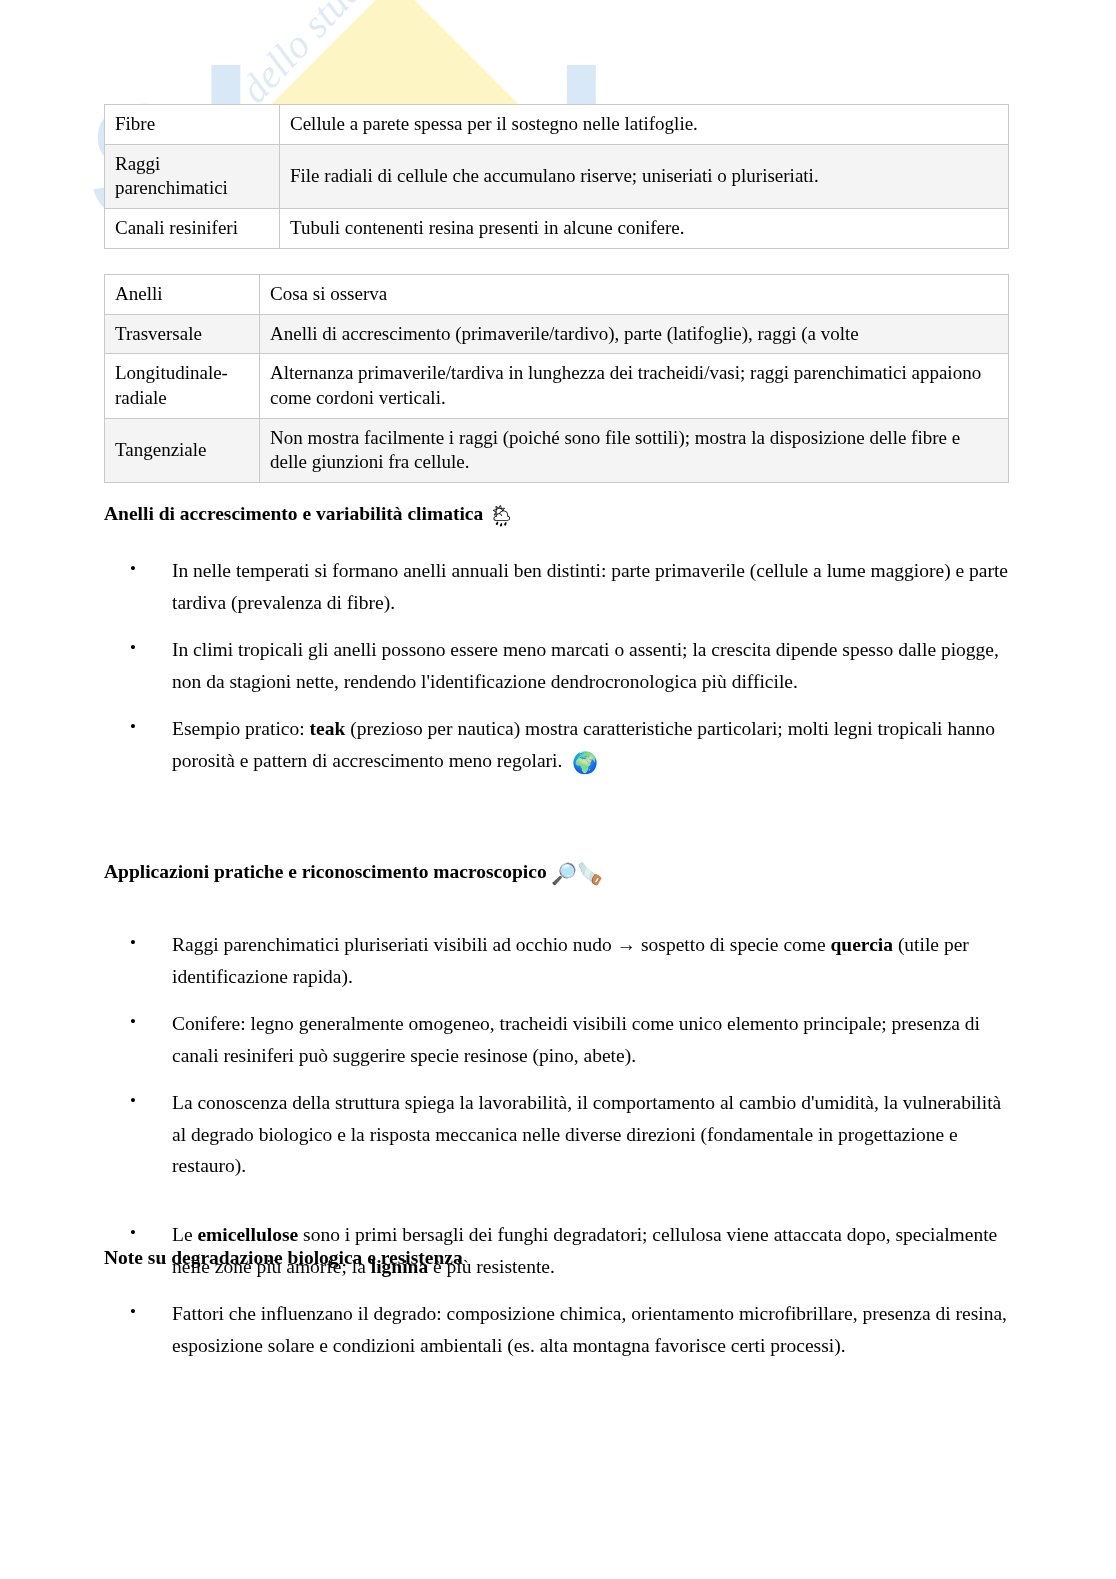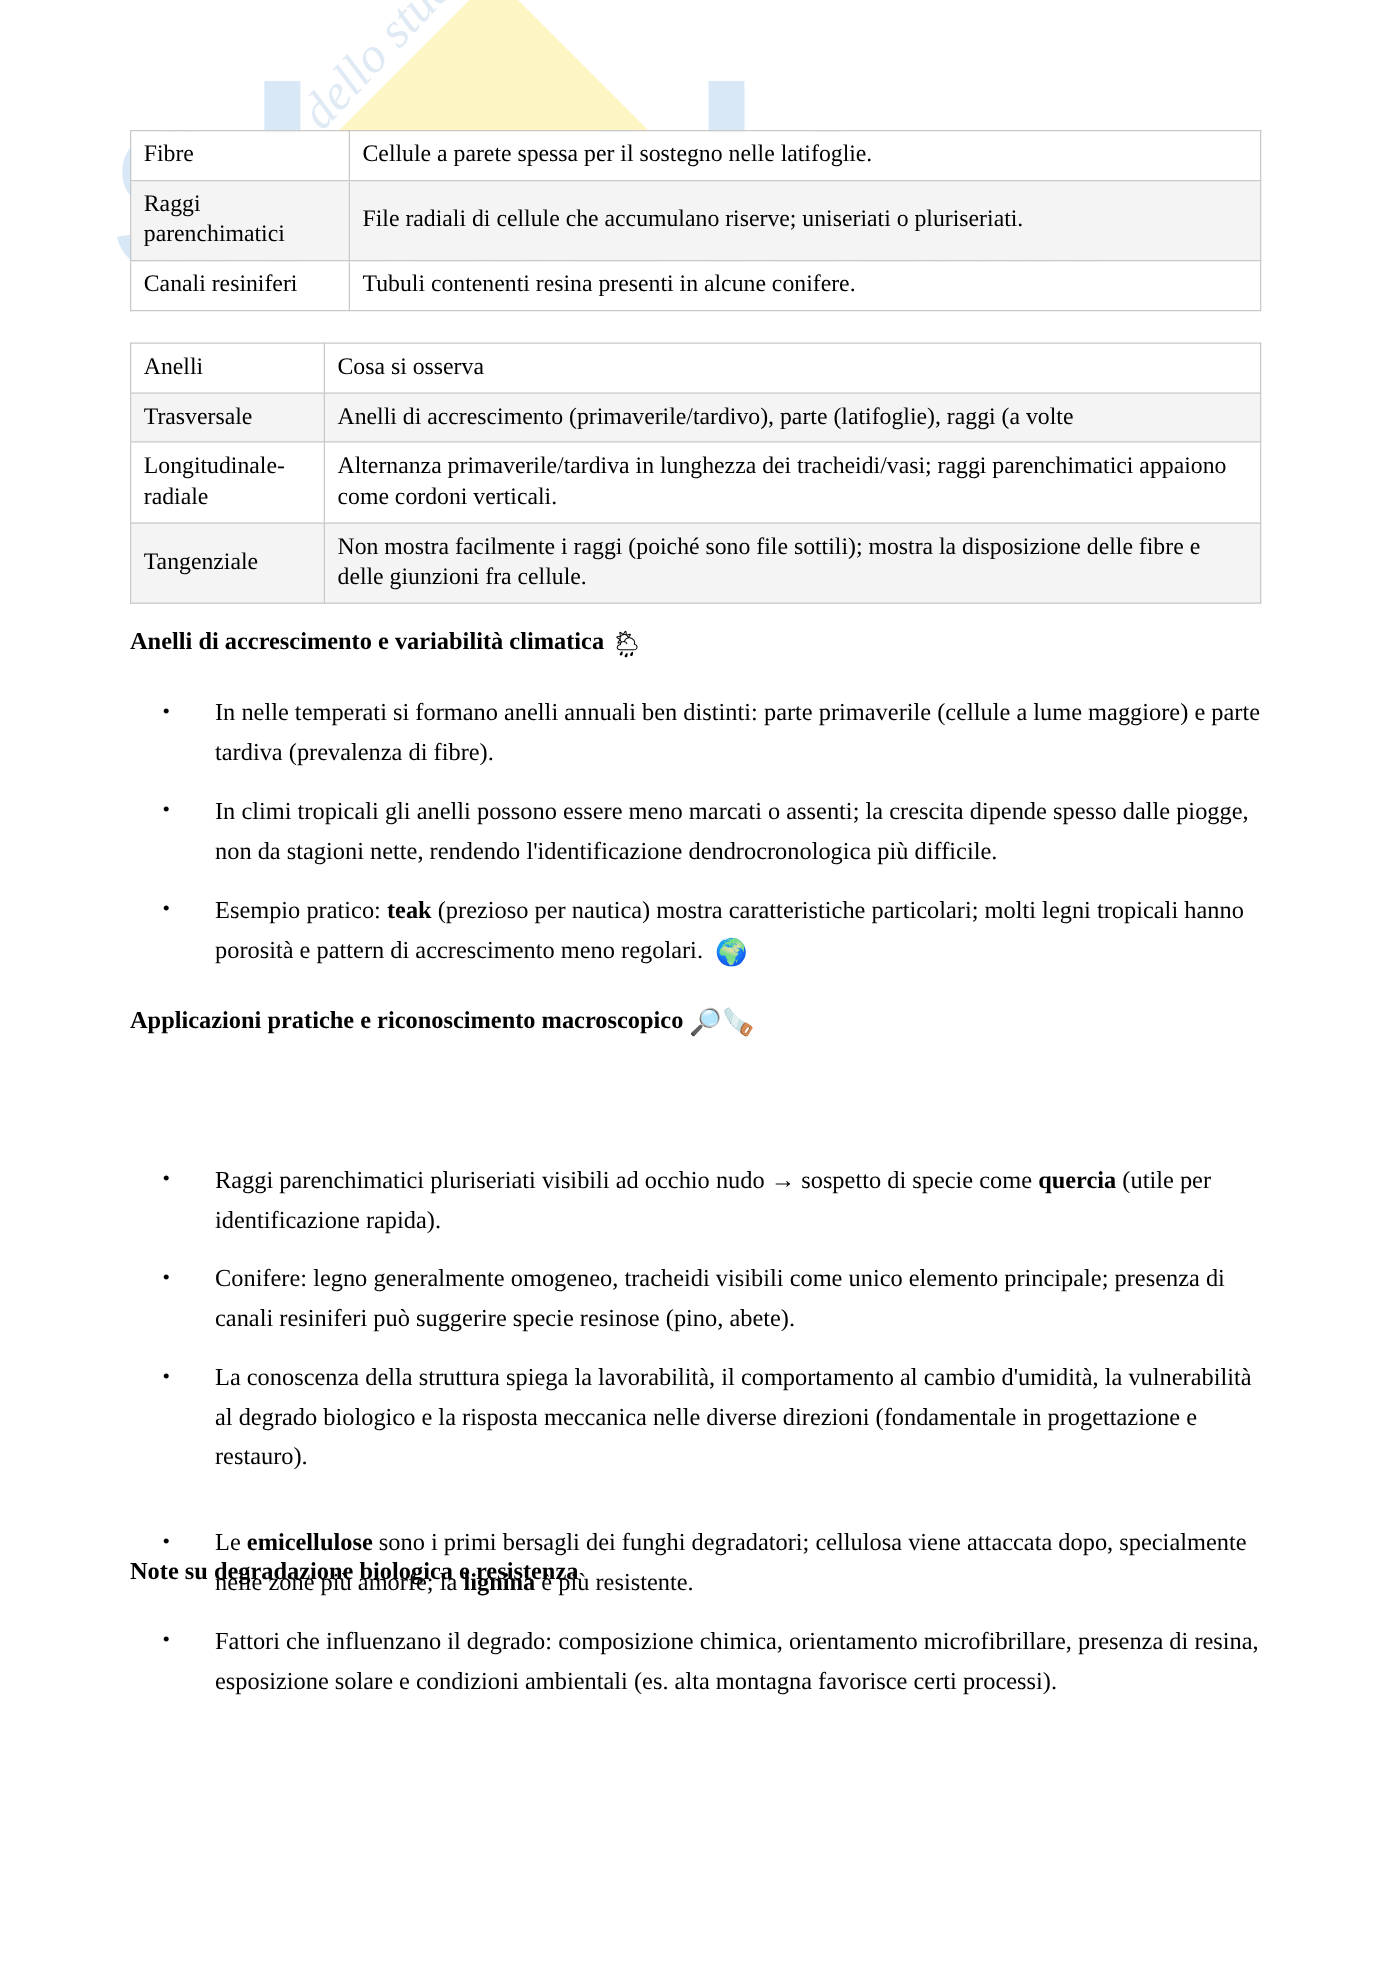--- a/index.html
+++ b/index.html
@@ -127,21 +127,21 @@
   }
   .emoji {
     font-family: "DejaVu Sans", sans-serif;
     font-weight: normal;
     font-size: 21px;
     vertical-align: -3px;
     padding-left: 5px;
   }
 
   #heading-anelli { top: 502px; }
-  #heading-applicazioni { top: 805px; }
+  #heading-applicazioni { top: 860px; }
   #heading-note { top: 1246px; }
 
   
   ul.bullets {
     position: absolute;
     margin: 0;
     padding: 0;
     list-style: none;
     left: 130px;
     width: 888px;

